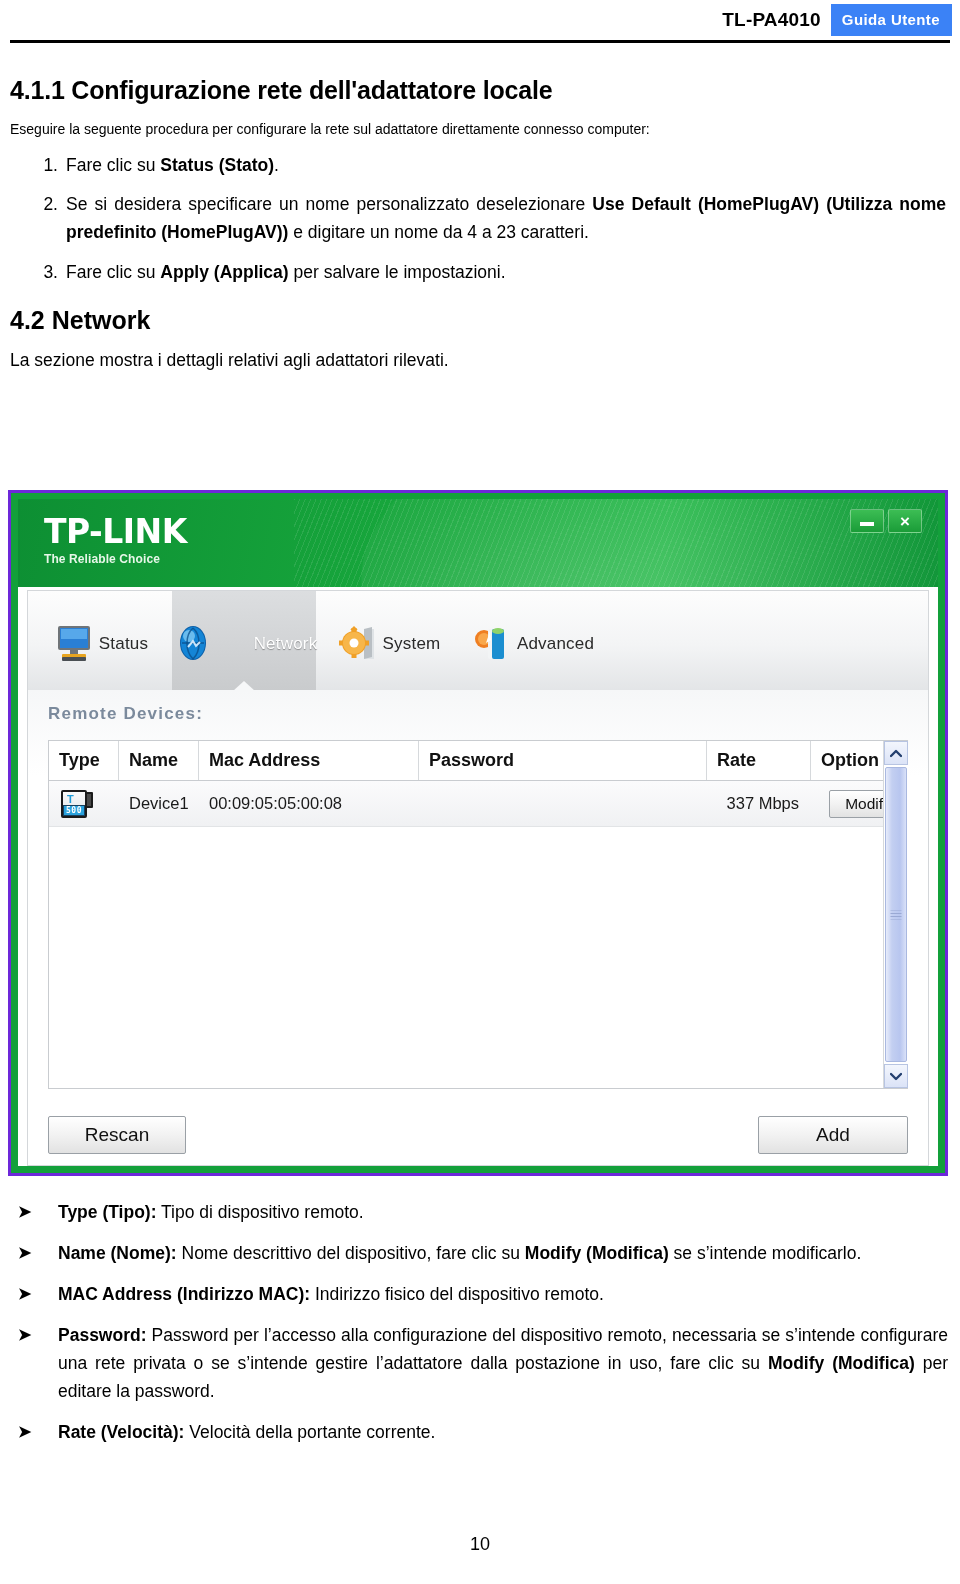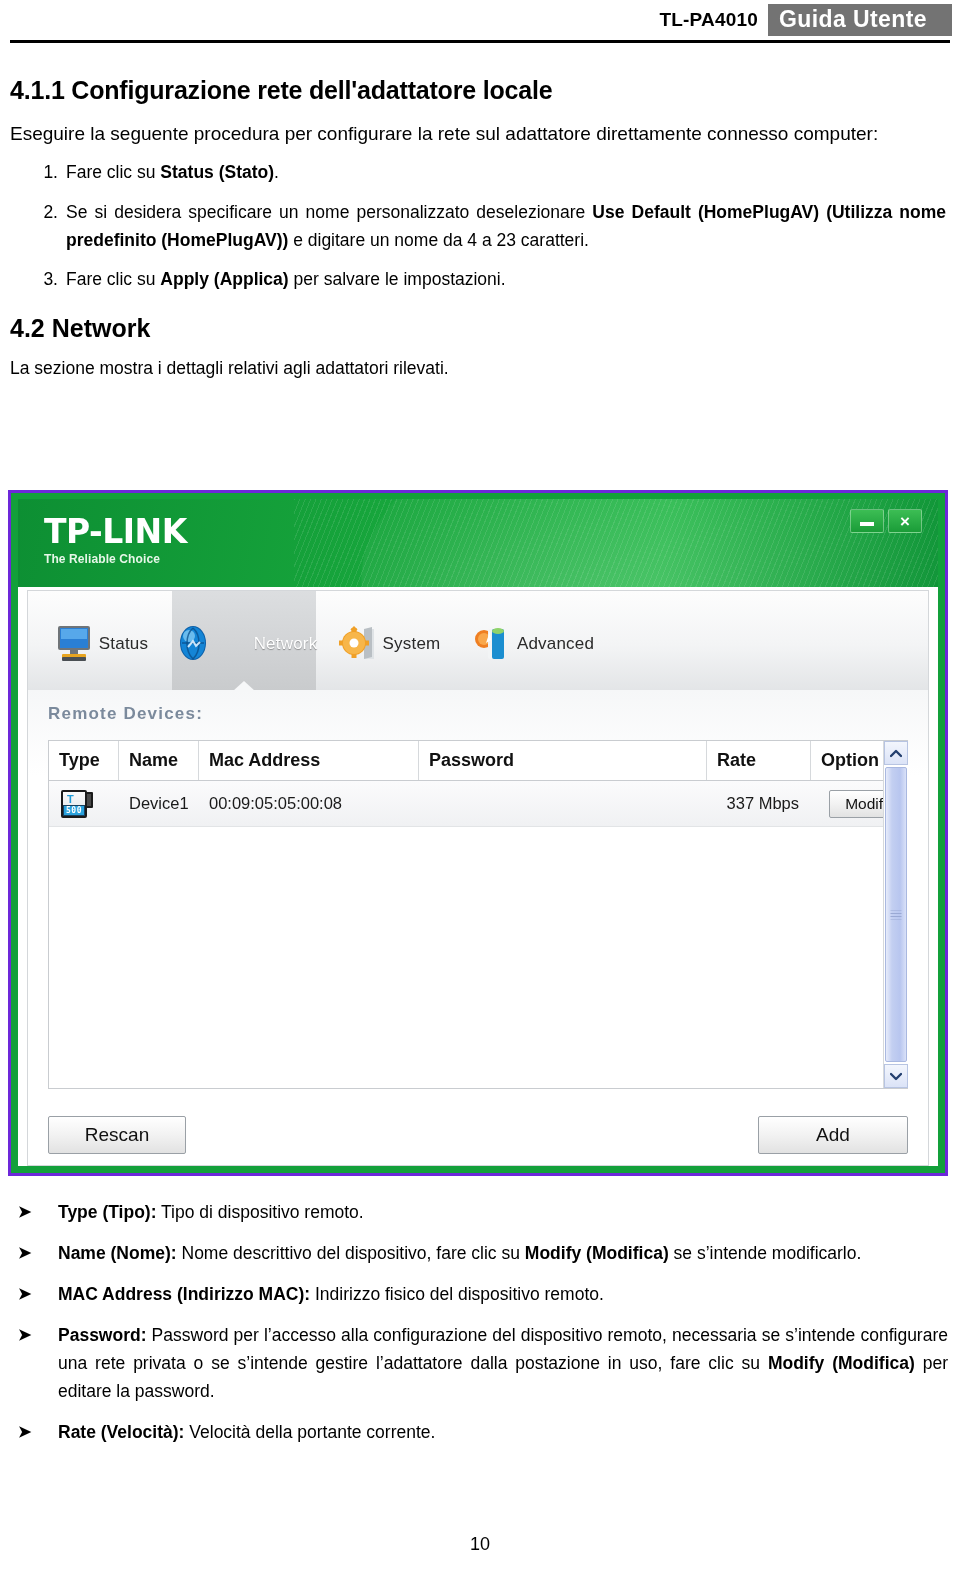--- a/index.html
+++ b/index.html
@@ -30,26 +30,26 @@
   }
   .hdr-model {
     font-size: 19px;
     font-weight: bold;
     letter-spacing: 0.2px;
     color: #000;
     display: flex; align-items: center;
     padding-right: 10px;
   }
   .hdr-guide {
-    background: #737373;
+    background: #3b82f6;
     color: #fff;
-    font-size: 23px;
+    font-size: 15px;
     font-weight: bold;
     display: flex; align-items: center;
-    padding: 0 25px 2px 11px;
+    padding: 0 12px 2px 11px;
     letter-spacing: 0.4px;
   }
   .hdr-rule {
     position: absolute;
     left: 10px; right: 10px;
     top: 40px;
     height: 3px;
     background: #000;
   }
 
@@ -65,21 +65,21 @@
     margin: 12px 0 14px 0;
     letter-spacing: -0.2px;
   }
   h2.section-title-2 {
     font-size: 25px;
     font-weight: bold;
     margin: 20px 0 12px 0;
   }
 
   p.para {
-    font-size: 19px;
+    font-size: 14px;
     line-height: 1.55;
     margin: 8px 0 6px 0;
     text-align: justify;
     text-justify: inter-word;
   }
   p.para-plain {
     font-size: 17.5px;
     line-height: 1.55;
     margin: 0 0 4px 0;
   }

